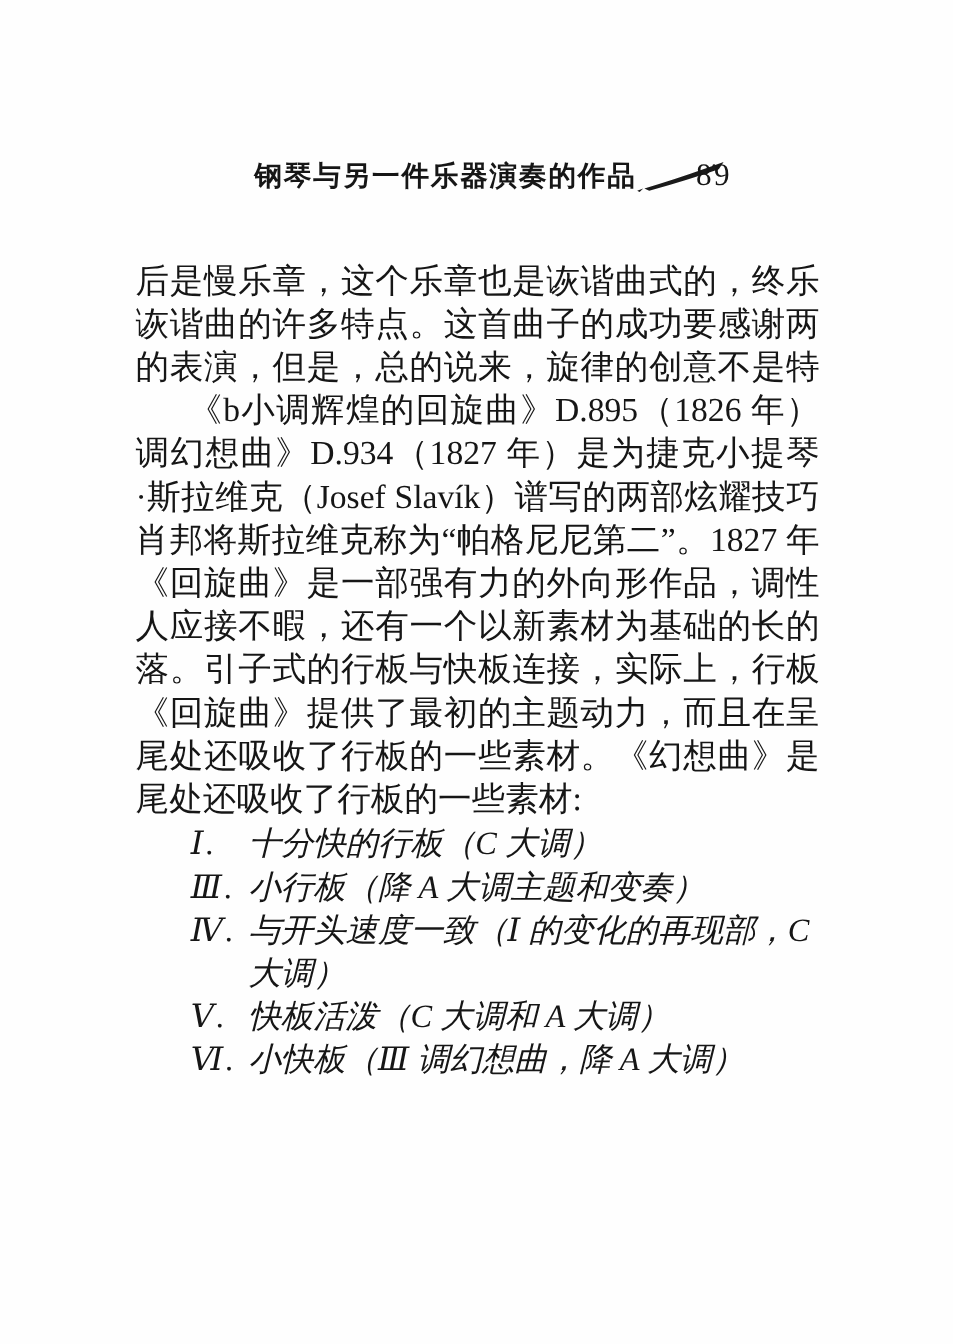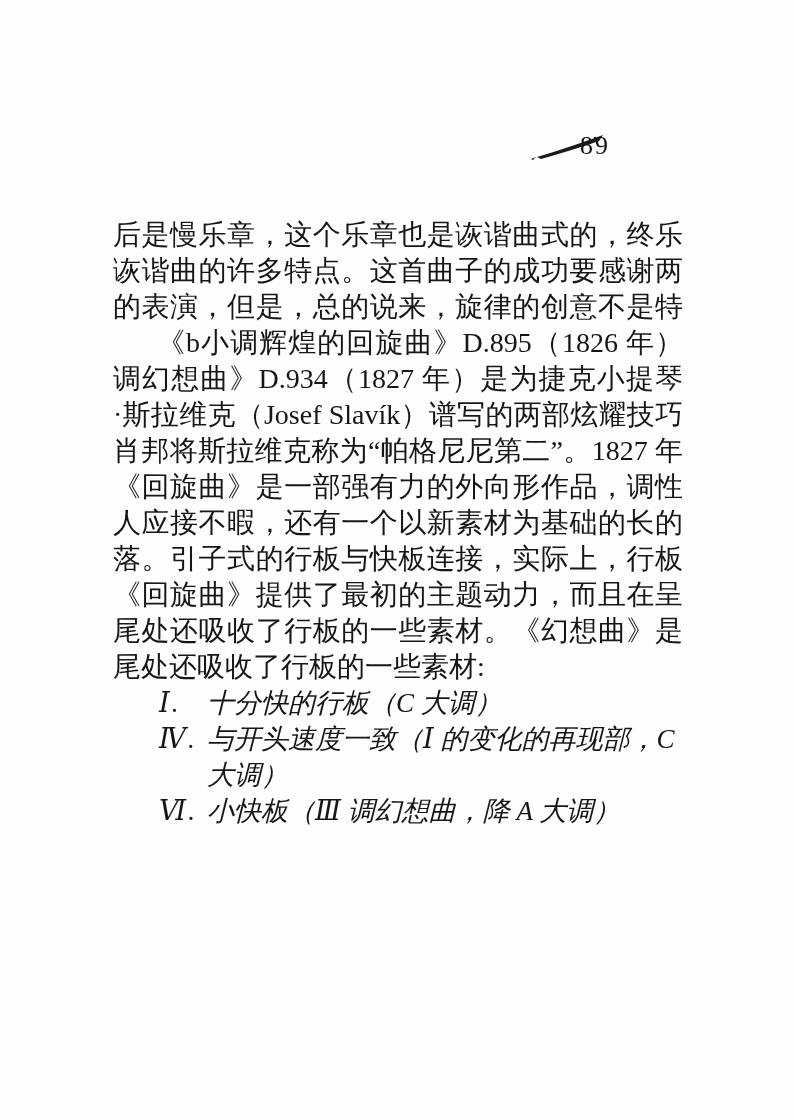--- a/index.html
+++ b/index.html
@@ -61,20 +61,21 @@
   .watermark .lead {
     font-weight:bold; font-size:34px; color:#f0837c;
   }
 </style>
 </head>
 <body>
 
 <div class="page">
 
   <div class="running-header">
+    <span class="header-title">钢琴与另一件乐器演奏的作品</span>
     <svg class="brush-stroke" viewBox="0 0 82 26" xmlns="http://www.w3.org/2000/svg">
       <path d="M10 23 Q34 16 62 6 L76 1 L72 7 Q46 16 14 25 Z" fill="#1a1a1a"></path>
       <path d="M4 25 L9 23 L6 26 Z" fill="#1a1a1a"></path>
       <circle cx="68" cy="4" r="1.2" fill="#1a1a1a"></circle>
       <circle cx="57" cy="9" r="1" fill="#1a1a1a"></circle>
     </svg>
     <span class="page-number">89</span>
   </div>
 
   <div class="text-block">
@@ -87,19 +88,21 @@
     <div class="text-line">肖邦将斯拉维克称为“帕格尼尼第二”。1827 年发表的</div>
     <div class="text-line">《回旋曲》是一部强有力的外向形作品，调性变化得令</div>
     <div class="text-line">人应接不暇，还有一个以新素材为基础的长的发展部段</div>
     <div class="text-line">落。引子式的行板与快板连接，实际上，行板不仅为</div>
     <div class="text-line">《回旋曲》提供了最初的主题动力，而且在呈示部的结</div>
     <div class="text-line">尾处还吸收了行板的一些素材。《幻想曲》是长长的精</div>
     <div class="text-line para-end">尾处还吸收了行板的一些素材:</div>
 
     <ol class="movement-list">
       <li class="movement-item"><span class="movement-num">Ⅰ.</span><span class="movement-text">十分快的行板（C 大调）</span></li>
+      <li class="movement-item"><span class="movement-num">Ⅲ.</span><span class="movement-text">小行板（降 A 大调主题和变奏）</span></li>
       <li class="movement-item"><span class="movement-num">Ⅳ.</span><span class="movement-text">与开头速度一致（Ⅰ 的变化的再现部，C 大调）</span></li>
+      <li class="movement-item"><span class="movement-num">Ⅴ.</span><span class="movement-text">快板活泼（C 大调和 A 大调）</span></li>
       <li class="movement-item"><span class="movement-num">Ⅵ.</span><span class="movement-text">小快板（Ⅲ 调幻想曲，降 A 大调）</span></li>
     </ol>
   </div>
 
 
 </div>
 
 </body></html>

